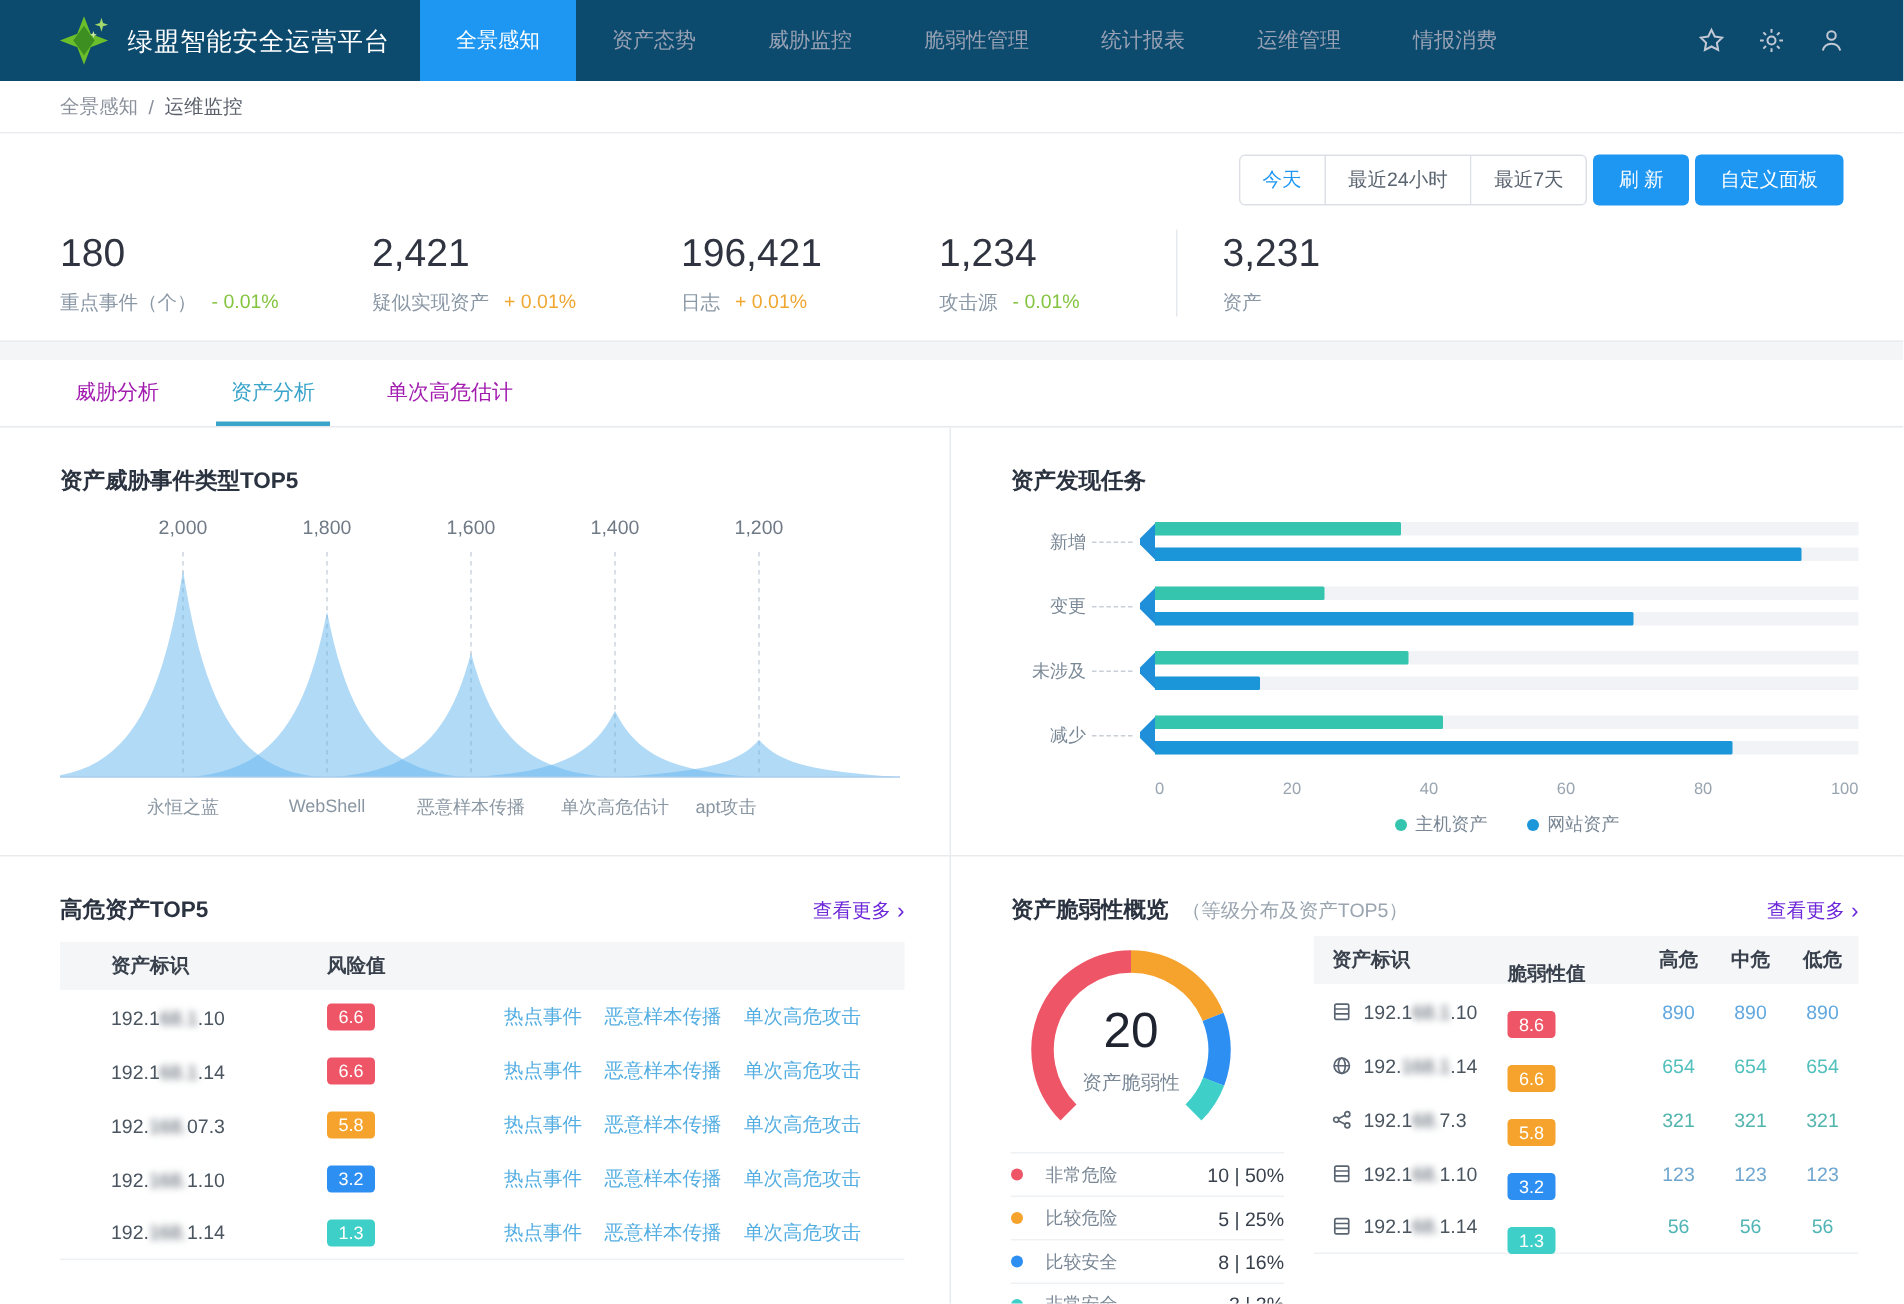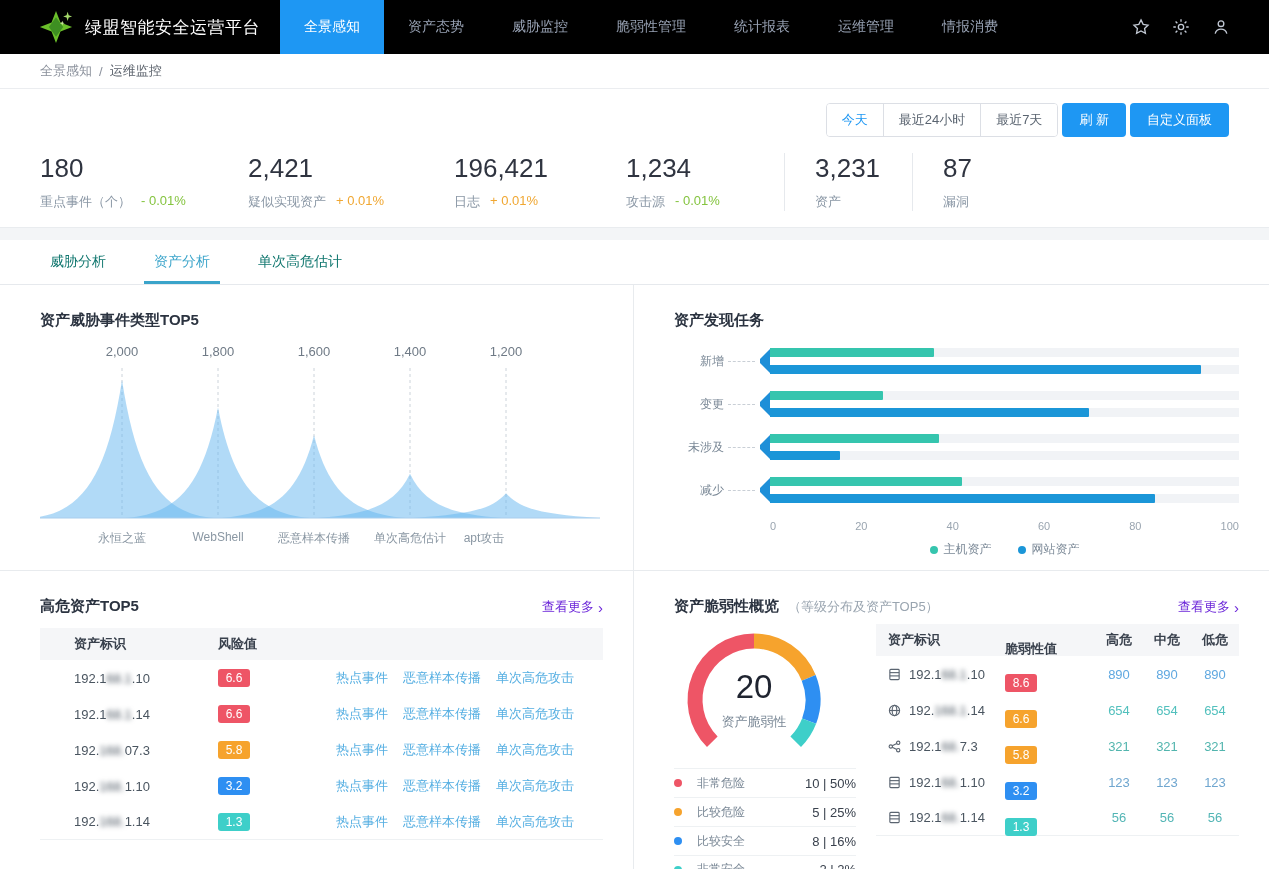--- a/index.html
+++ b/index.html
@@ -3,21 +3,21 @@
 <meta charset="utf-8">
 <style>
   * { box-sizing: border-box; }
   html,body { margin:0; padding:0; }
   body {
     width:1269px; height:869px; overflow:hidden; position:relative;
     background:#fff; color:#333;
     font-family:"Liberation Sans","DejaVu Sans",sans-serif; font-size:14px;
   }
   
-  .topnav { height:54px; background:#000000; display:flex; align-items:stretch; padding-left:38px; }
+  .topnav { height:54px; background:#0c4a6e; display:flex; align-items:stretch; padding-left:38px; }
   .brand { display:flex; align-items:center; gap:11px; margin-right:20px; cursor:pointer; }
   .brand-name { color:#fff; font-size:17px; letter-spacing:.5px; white-space:nowrap; }
   .nav-items { display:flex; align-items:stretch; flex:1; }
   .nav-item { display:flex; align-items:center; padding:0 24px; color:#97a1b3; font-size:14px; cursor:pointer; text-decoration:none; white-space:nowrap; }
   .nav-item.active { background:#1e97f3; color:#fff; }
   .nav-icons { display:flex; align-items:center; gap:20px; padding:0 38px 0 10px; }
   .nav-icons svg { cursor:pointer; display:block; }
   
   .breadcrumb { height:35px; display:flex; align-items:center; gap:7px; padding:0 40px; font-size:13px; color:#8a909b; border-bottom:1px solid #ebedf0; }
   .bc-root { cursor:pointer; }
@@ -35,21 +35,21 @@
   .stat:nth-child(1){width:208px}.stat:nth-child(2){width:206px}
   .stat:nth-child(3){width:172px}.stat:nth-child(4){width:158px}
   .stat:nth-child(5){width:128px}.stat:nth-child(6){width:118px}
   .stat:nth-child(7){width:150px}
   .stat.divided { border-left:1px solid #e6e9ed; padding-left:30px; }
   .stat-value { font-size:26px; color:#2f3440; margin-bottom:9px; }
   .stat-meta { font-size:13px; color:#8a97a5; display:flex; gap:10px; white-space:nowrap; }
   .gray-band { height:13px; background:#f3f5f7; border-top:1px solid #e9ecef; }
   
   .tabs-row { display:flex; padding:0 40px; border-bottom:1px solid #e6e9ed; }
-  .tab { padding:13px 10px 10px; margin-right:28px; font-size:14px; color:#0f766e; cursor:pointer; border-bottom:3px solid transparent; }
+  .tab { padding:13px 10px 10px; margin-right:28px; font-size:14px; color:#a21caf; cursor:pointer; border-bottom:3px solid transparent; }
   .tab.active { color:#3aa4ca; border-bottom-color:#3aa4ca; }
   
   .grid { display:grid; grid-template-columns:633px 636px; grid-template-rows:285px 316px; }
   .cell { padding:26px 30px 10px 40px; }
   .cell.right { border-left:1px solid #e8ebee; }
   .cell.bottom { border-top:1px solid #e8ebee; }
   .card-head { display:flex; align-items:baseline; justify-content:space-between; }
   .card-title { font-size:15px; font-weight:bold; color:#2b3340; margin:0; display:inline; }
   .card-subtitle { font-size:13px; font-weight:normal; color:#9aa5b0; margin-left:5px; }
   .more { color:#6d28d9; font-size:13px; text-decoration:none; cursor:pointer; display:inline-flex; align-items:center; gap:4px; }
@@ -183,26 +183,20 @@
         <span>攻击源</span>
         <span style="color: rgb(133, 196, 64);">- 0.01%</span>
       </div>
   </div>
   <div class="stat divided">
     <div class="stat-value">3,231</div>
     <div class="stat-meta">
         <span>资产</span>
       </div>
   </div>
-  <div class="stat divided">
-    <div class="stat-value">87</div>
-    <div class="stat-meta">
-        <span>漏洞</span>
-      </div>
-  </div>
 </div>
 
 <div class="gray-band"></div>
 
 <div class="tabs-row">
   <div class="tab">威胁分析</div>
   <div class="tab active">资产分析</div>
   <div class="tab">单次高危估计</div>
 </div>
 

